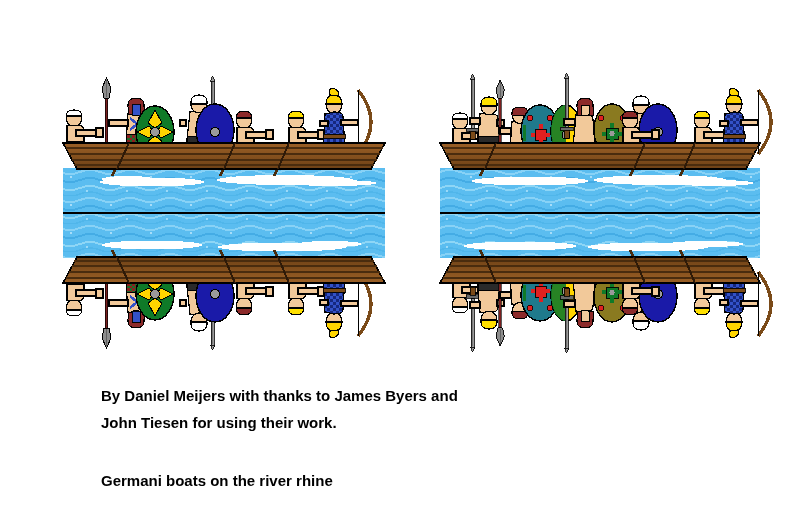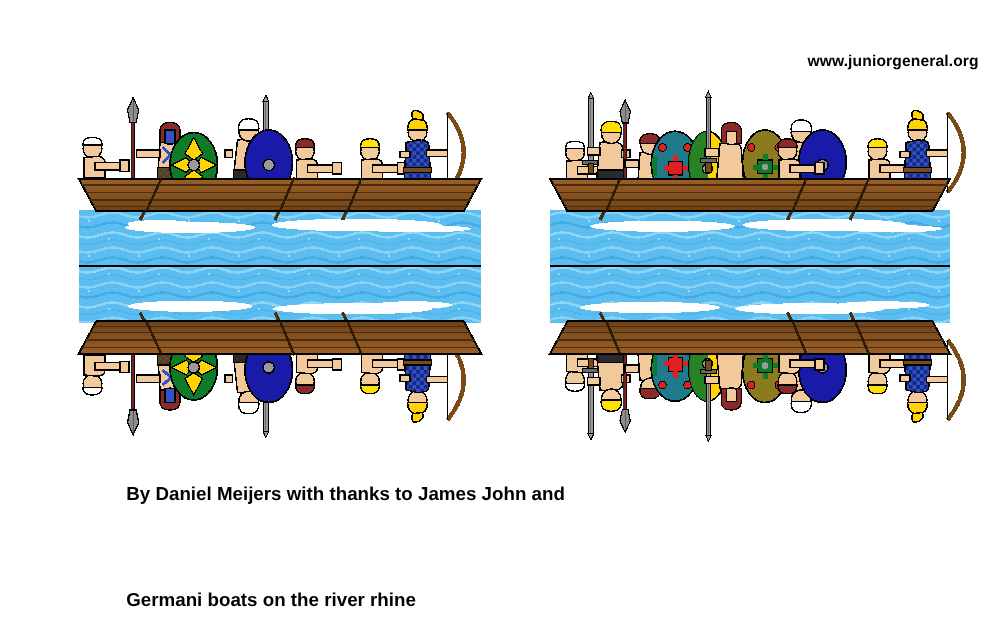--- a/index.html
+++ b/index.html
@@ -475,18 +475,18 @@
           <path d="M448.5 160 L752 160"></path>
             <path d="M451 165 L749 165"></path>
         </g>
         <line x1="496" y1="143" x2="485" y2="169" stroke="#2e1a08" stroke-width="2"></line>
         <line x1="645" y1="143" x2="634" y2="169" stroke="#2e1a08" stroke-width="2"></line>
         <line x1="695" y1="143" x2="684" y2="169" stroke="#2e1a08" stroke-width="2"></line>
       </g>
     </g>
   </svg>
 
-  <div class="url">www.juniorgeneral.org</div>
-
-  <div class="cap" id="cap1">By Daniel Meijers with thanks to James John and</div>
+
+  <div class="cap" id="cap1">By Daniel Meijers with thanks to James Byers and</div>
+  <div class="cap" id="cap2">John Tiesen for using their work.</div>
   <div class="cap" id="cap3">Germani boats on the river rhine</div>
 
 </div>
 
 </body></html>

